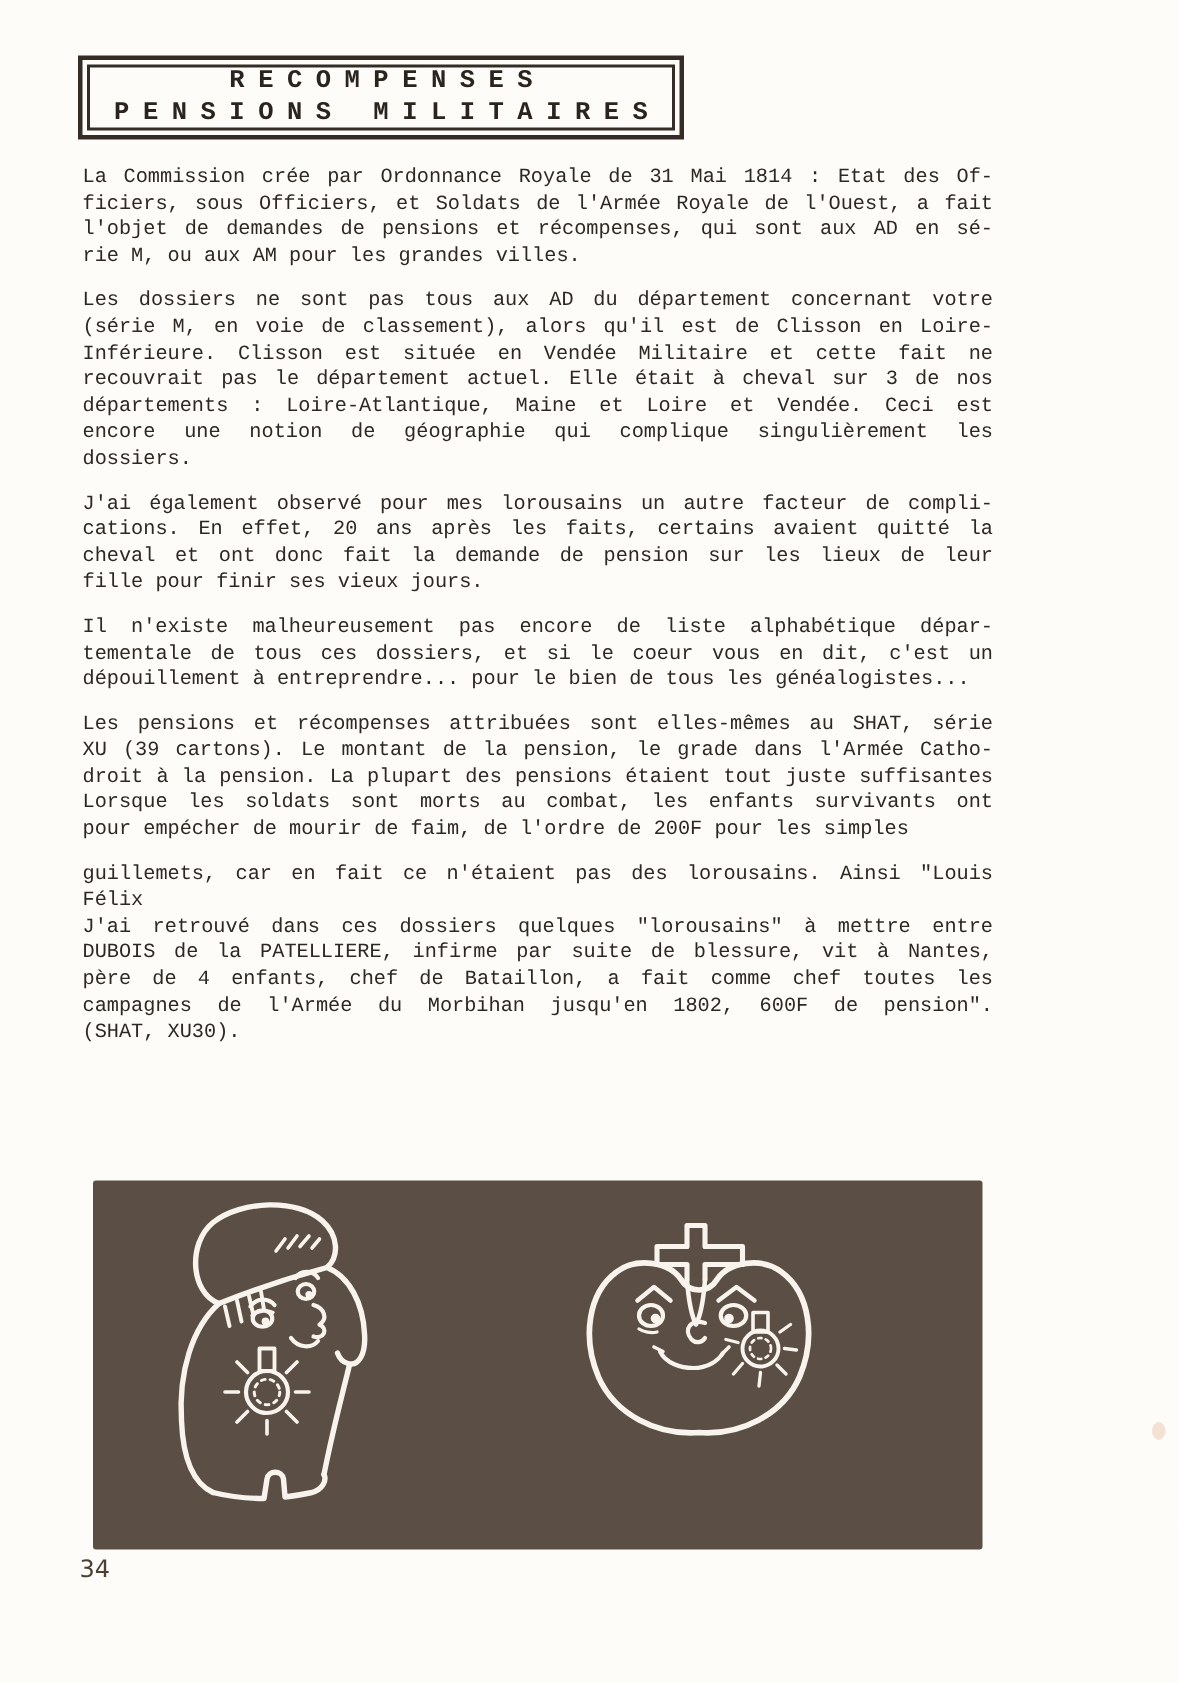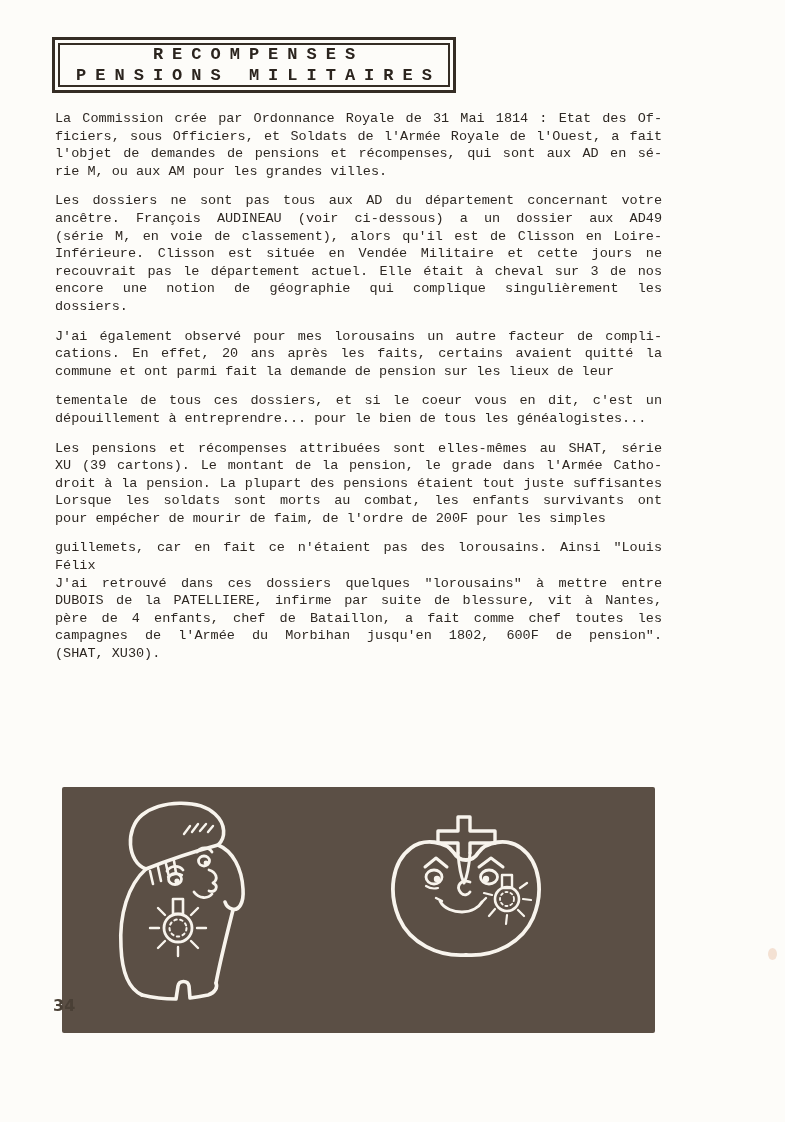--- a/index.html
+++ b/index.html
@@ -39,22 +39,22 @@
   .para .line:last-child { text-align-last:left; }
   
   .illustration {
     position:absolute; left:62px; top:787px; width:593px; height:246px;
     margin:0; background:#5b4f45; border-radius:2px;
   }
   .illustration svg { display:block; width:593px; height:246px; }
   .ink { stroke:#f8f4ed; fill:none; stroke-linecap:round; stroke-linejoin:round; }
   
   .page-number {
-    position:absolute; left:53px; top:996px;
-    font-size:16px; font-weight:bold; color:#4a4036;
+    position:absolute; left:53px; top:1036px;
+    font-size:16px; font-weight:normal; color:#4a4036;
     font-family:"DejaVu Sans", sans-serif;
   }
   
   .scan-speck {
     position:absolute; left:768px; top:948px; width:9px; height:12px;
     background:#f2dccc; border-radius:50%; opacity:.85;
   }
 </style>
 </head>
 <body>
@@ -70,33 +70,35 @@
 
   <div class="body-text">
     <div class="para">
         <div class="line">La Commission crée par Ordonnance Royale de 31 Mai 1814 : Etat des Of-</div>
         <div class="line">ficiers, sous Officiers, et Soldats de l'Armée Royale de l'Ouest, a fait</div>
         <div class="line">l'objet de demandes de pensions et récompenses, qui sont aux AD en sé-</div>
         <div class="line">rie M, ou aux AM pour les grandes villes.</div>
       </div>
     <div class="para">
         <div class="line">Les dossiers ne sont pas tous aux AD du département concernant votre</div>
-        <div class="line">ancêtre. François AUDINEAU (voir ci-dessous) a un dossier aux AD49</div>
         <div class="line">(série M, en voie de classement), alors qu'il est de Clisson en Loire-</div>
-        <div class="line">Inférieure. Clisson est située en Vendée Militaire et cette jours ne</div>
+        <div class="line">Inférieure. Clisson est située en Vendée Militaire et cette fait ne</div>
         <div class="line">recouvrait pas le département actuel. Elle était à cheval sur 3 de nos</div>
+        <div class="line">départements : Loire-Atlantique, Maine et Loire et Vendée. Ceci est</div>
         <div class="line">encore une notion de géographie qui complique singulièrement les</div>
         <div class="line">dossiers.</div>
       </div>
     <div class="para">
         <div class="line">J'ai également observé pour mes lorousains un autre facteur de compli-</div>
         <div class="line">cations. En effet, 20 ans après les faits, certains avaient quitté la</div>
-        <div class="line">commune et ont parmi fait la demande de pension sur les lieux de leur</div>
+        <div class="line">cheval et ont donc fait la demande de pension sur les lieux de leur</div>
+        <div class="line">fille pour finir ses vieux jours.</div>
       </div>
     <div class="para">
+        <div class="line">Il n'existe malheureusement pas encore de liste alphabétique dépar-</div>
         <div class="line">tementale de tous ces dossiers, et si le coeur vous en dit, c'est un</div>
         <div class="line">dépouillement à entreprendre... pour le bien de tous les généalogistes...</div>
       </div>
     <div class="para">
         <div class="line">Les pensions et récompenses attribuées sont elles-mêmes au SHAT, série</div>
         <div class="line">XU (39 cartons). Le montant de la pension, le grade dans l'Armée Catho-</div>
         <div class="line">droit à la pension. La plupart des pensions étaient tout juste suffisantes</div>
         <div class="line">Lorsque les soldats sont morts au combat, les enfants survivants ont</div>
         <div class="line">pour empécher de mourir de faim, de l'ordre de 200F pour les simples</div>
       </div>

